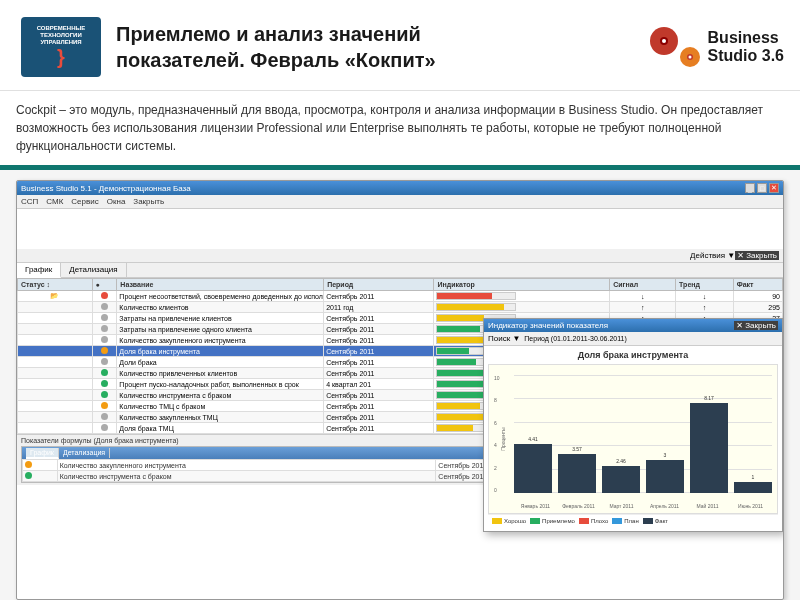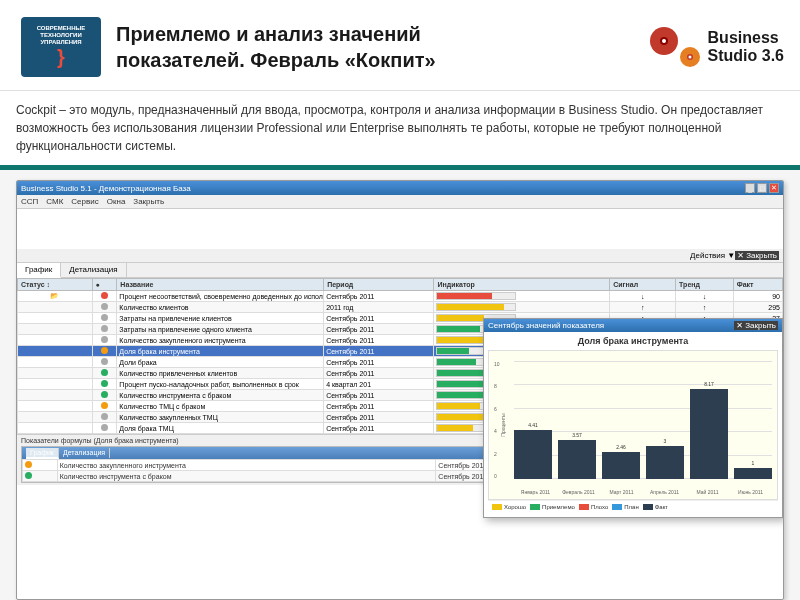--- a/index.html
+++ b/index.html
@@ -711,22 +711,26 @@
                     </div>
                   </td>
                 </tr>
               </tbody>
           </table>
         </div>
       </div>
 
       <div class="chart-dialog">
         <div class="chart-title-bar">
-          <span>Сентябрь значений показателя</span>
+          <span>Индикатор значений показателя</span>
           <span class="close-btn">✕ Закрыть</span>
+        </div>
+        <div class="chart-toolbar">
+          <span>Поиск ▼</span>
+          <span style="flex:1;font-size:7px;">Период (01.01.2011-30.06.2011)</span>
         </div>
         <div class="chart-content">
           <div class="chart-heading">Доля брака инструмента</div>
           <div class="chart-area">
             <div class="y-ticks">
               <span class="y-tick">10</span>
               <span class="y-tick">8</span>
               <span class="y-tick">6</span>
               <span class="y-tick">4</span>
               <span class="y-tick">2</span>

